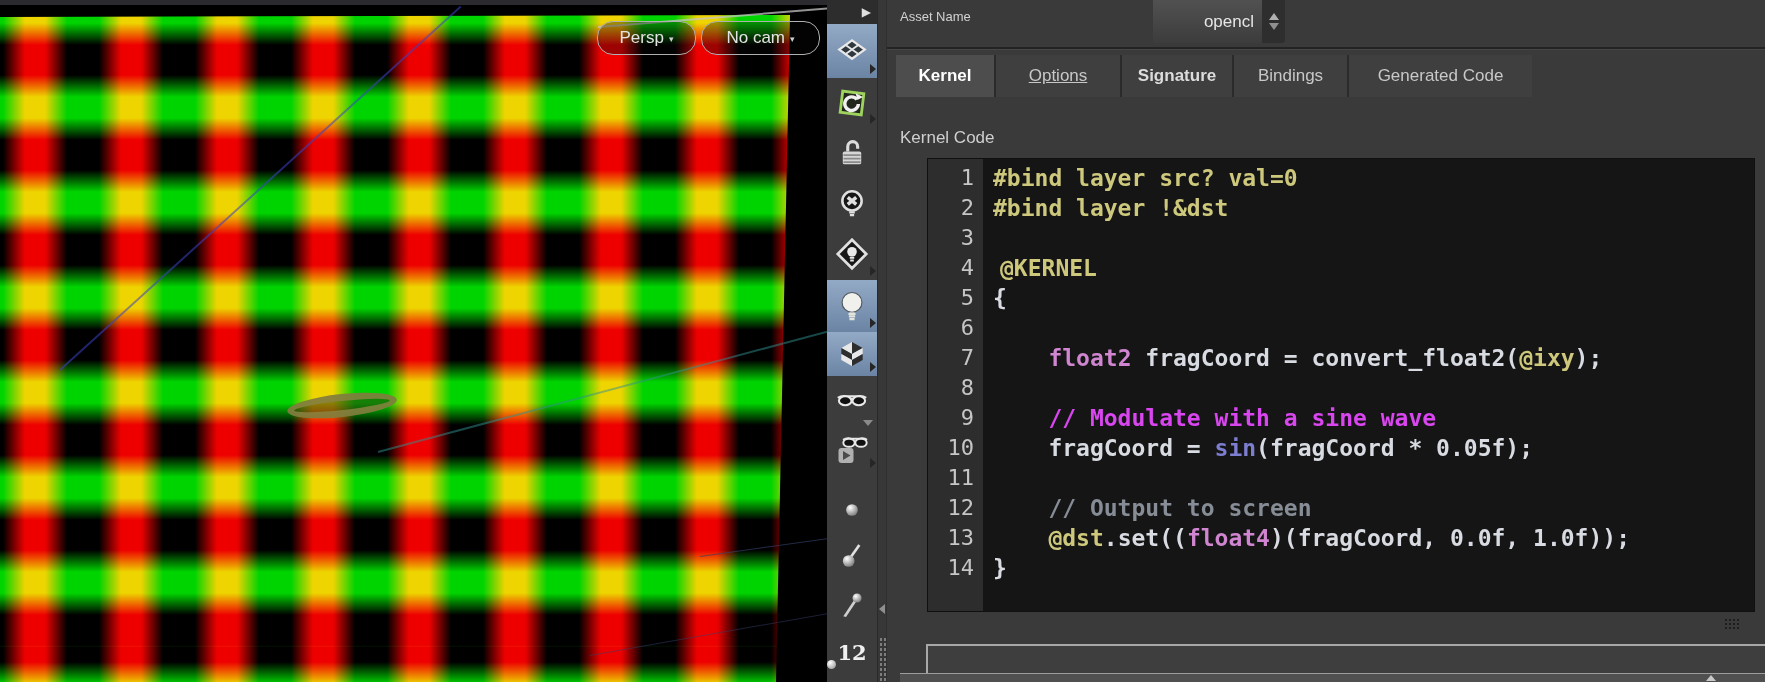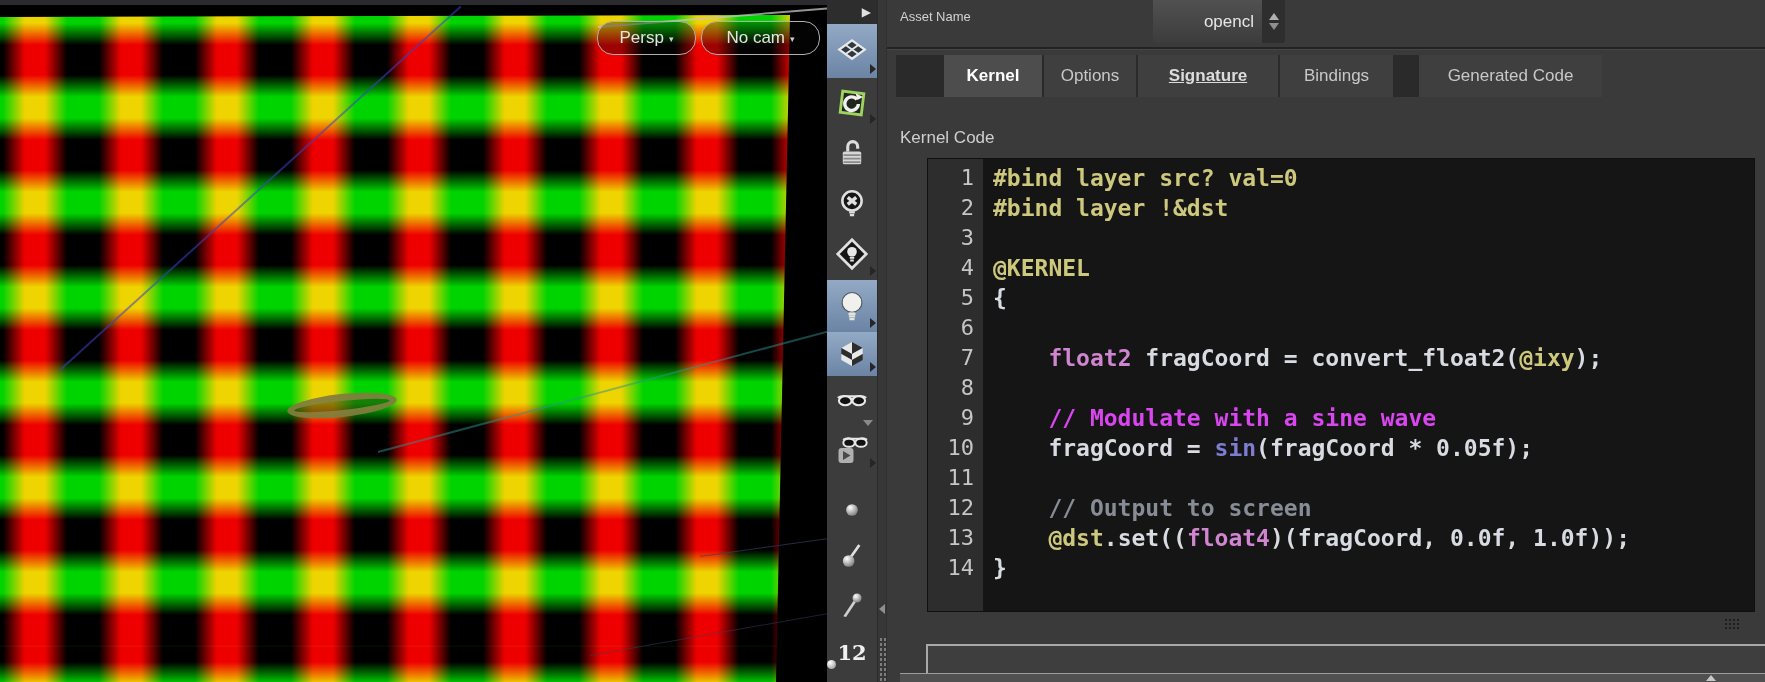--- a/index.html
+++ b/index.html
@@ -63,22 +63,22 @@
                     padding-right:8px;color:#e6e6e6;font-size:17px;}
   .spin{width:23px;background:#2e2e2e;display:flex;flex-direction:column;align-items:center;justify-content:center;gap:3px;}
   .spin .up{width:0;height:0;border-left:5px solid transparent;border-right:5px solid transparent;border-bottom:7px solid #b0b0b0;}
   .spin .dn{width:0;height:0;border-left:5px solid transparent;border-right:5px solid transparent;border-top:7px solid #8f8f8f;}
   .sep{position:absolute;left:0;top:47px;width:100%;height:2px;background:#232323;border-bottom:1px solid #464646;}
 
   .tabs{position:absolute;left:9px;top:55px;height:42px;display:inline-flex;gap:2px;background:#2a2a2a;}
   .tab{height:42px;display:flex;align-items:center;justify-content:center;background:#3f3f3f;
        color:#c8c8c8;font-size:17px;cursor:default;}
   .tab.bold{font-weight:bold;color:#dcdcdc;}
-  .tab.sel{background:#4d4d4d;color:#fff;margin-left:48px;}
-  .t0{width:98px;}.t1{width:92px;}.t2{width:140px;text-decoration:underline;}.t3{width:113px;}.t4{width:183px;margin-left:24px;}
+  .tab.sel{background:#4d4d4d;color:#fff;}
+  .t0{width:98px;}.t1{width:124px;text-decoration:underline;}.t2{width:110px;}.t3{width:113px;}.t4{width:183px;}
 
   .kc-label{position:absolute;left:13px;top:128px;font-size:17px;color:#cfcfcf;}
 
   .editor{position:absolute;left:40px;top:158px;width:828px;height:454px;background:#151515;
           border:1px solid #101010;box-sizing:border-box;overflow:hidden;
           font-family:"DejaVu Sans Mono",monospace;}
   .gutterbg{position:absolute;left:0;top:0;width:55px;height:100%;background:#2d2d2d;}
   .code-lines{position:relative;padding-top:4px;}
   .crow{display:flex;height:30px;line-height:30px;}
   .gnum{flex:0 0 55px;width:55px;text-align:right;padding-right:9px;box-sizing:border-box;
@@ -286,21 +286,21 @@
         <div class="crow">
           <span class="gnum">2</span>
           <span class="ctext"><span style="color: rgb(205, 200, 124);">#bind layer !&amp;dst</span></span>
         </div>
         <div class="crow">
           <span class="gnum">3</span>
           <span class="ctext"></span>
         </div>
         <div class="crow">
           <span class="gnum">4</span>
-          <span class="ctext"><span style="color: rgb(205, 200, 124);">@KERNEL</span></span>
+          <span class="ctext"><span style="color: rgb(205, 200, 124); margin-left: 7px;">@KERNEL</span></span>
         </div>
         <div class="crow">
           <span class="gnum">5</span>
           <span class="ctext"><span style="color: rgb(216, 220, 226);">{</span></span>
         </div>
         <div class="crow">
           <span class="gnum">6</span>
         </div>
         <div class="crow">
           <span class="gnum">7</span>

